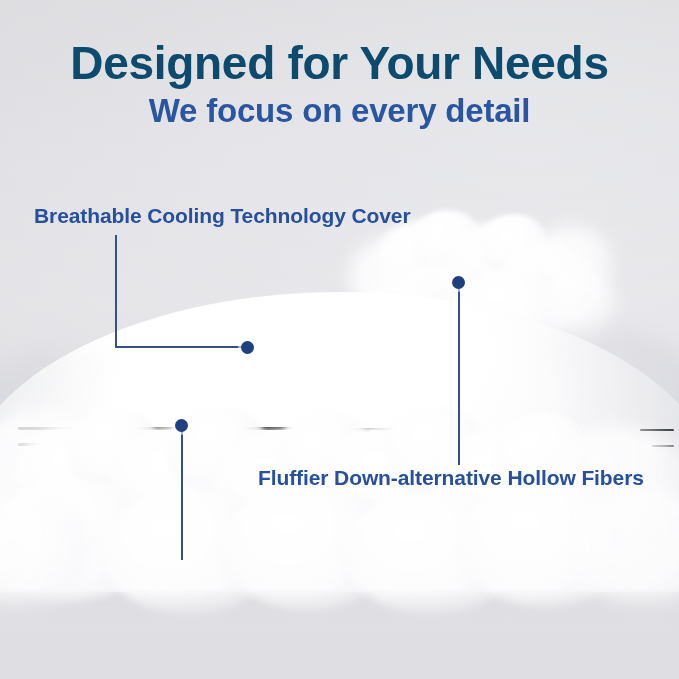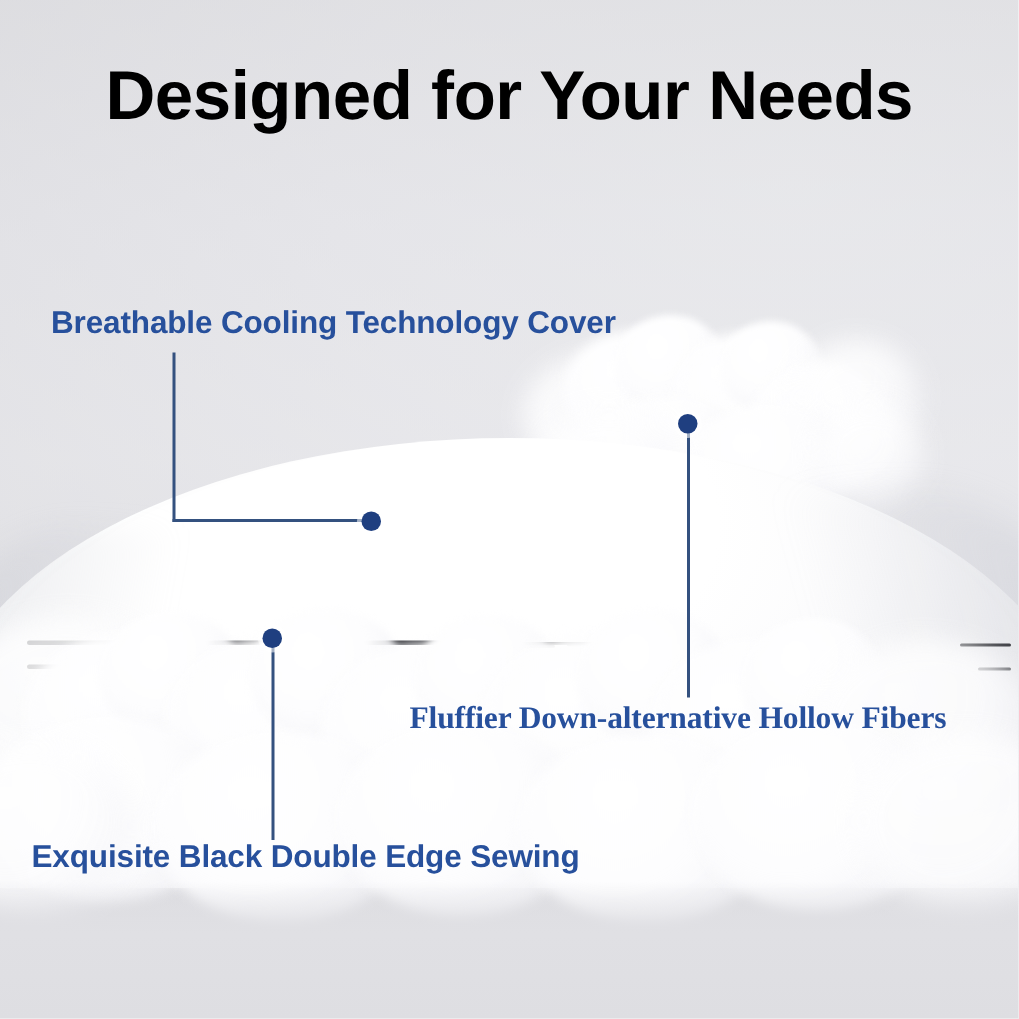--- a/index.html
+++ b/index.html
@@ -96,21 +96,21 @@
   }
 
   
   .title {
     position: absolute;
     left: 0; right: 0; top: 36px;
     text-align: center;
     font-size: 46px;
     font-weight: 700;
     letter-spacing: -.3px;
-    color: #000000;
+    color: #0c4a6e;
     white-space: nowrap;
   }
   .subtitle {
     position: absolute;
     left: 0; right: 0; top: 92px;
     text-align: center;
     font-size: 33px;
     font-weight: 700;
     letter-spacing: -.2px;
     color: #2a55a0;
@@ -120,21 +120,21 @@
   
   .callout-label {
     position: absolute;
     font-size: 21px;
     font-weight: 700;
     color: #27509c;
     white-space: nowrap;
     letter-spacing: -.1px;
   }
   .c1-label { left: 34px;  top: 204px; }
-  .c2-label { left: 273px; top: 466px; font-family: Liberation Serif, serif; }
+  .c2-label { left: 258px; top: 466px; }
   .c3-label { left: 21px;  top: 560px; }
 
   .lead-v, .lead-h {
     position: absolute;
     background: #34517f;
   }
   .lead-v { width: 1.6px; }
   .lead-h { height: 1.6px; }
 
   .dot {
@@ -203,27 +203,27 @@
     <div class="fiber" style="left:254px; top:78px;  width:168px; height:130px;"></div>
     <div class="fiber" style="left:374px; top:86px;  width:174px; height:126px;"></div>
     <div class="fiber" style="left:490px; top:76px;  width:170px; height:128px;"></div>
     <div class="fiber wisp" style="left:600px; top:84px;  width:150px; height:120px;"></div>
     <div class="fiber wisp" style="left:-20px; top:90px;  width:140px; height:118px;"></div>
   </div>
 
   <div class="floor"></div>
 
   <div class="title">Designed for Your Needs</div>
+  <div class="subtitle">We focus on every detail</div>
 
   <div class="callout-label c1-label">Breathable Cooling Technology Cover</div>
   <div class="lead-v" style="left:115px; top:235px; height:113px;"></div>
   <div class="lead-h" style="left:115px; top:346px; width:133px;"></div>
   <div class="dot" style="left:247px; top:347px;"></div>
 
   <div class="callout-label c2-label">Fluffier Down-alternative Hollow Fibers</div>
   <div class="lead-v" style="left:458px; top:282px; height:183px;"></div>
   <div class="dot" style="left:458px; top:282px;"></div>
 
-  <div class="callout-label c3-label">Exquisite Black Double Edge Sewing</div>
   <div class="lead-v" style="left:181px; top:425px; height:135px;"></div>
   <div class="dot" style="left:181px; top:425px;"></div>
 
 </div>
 
 </body></html>

